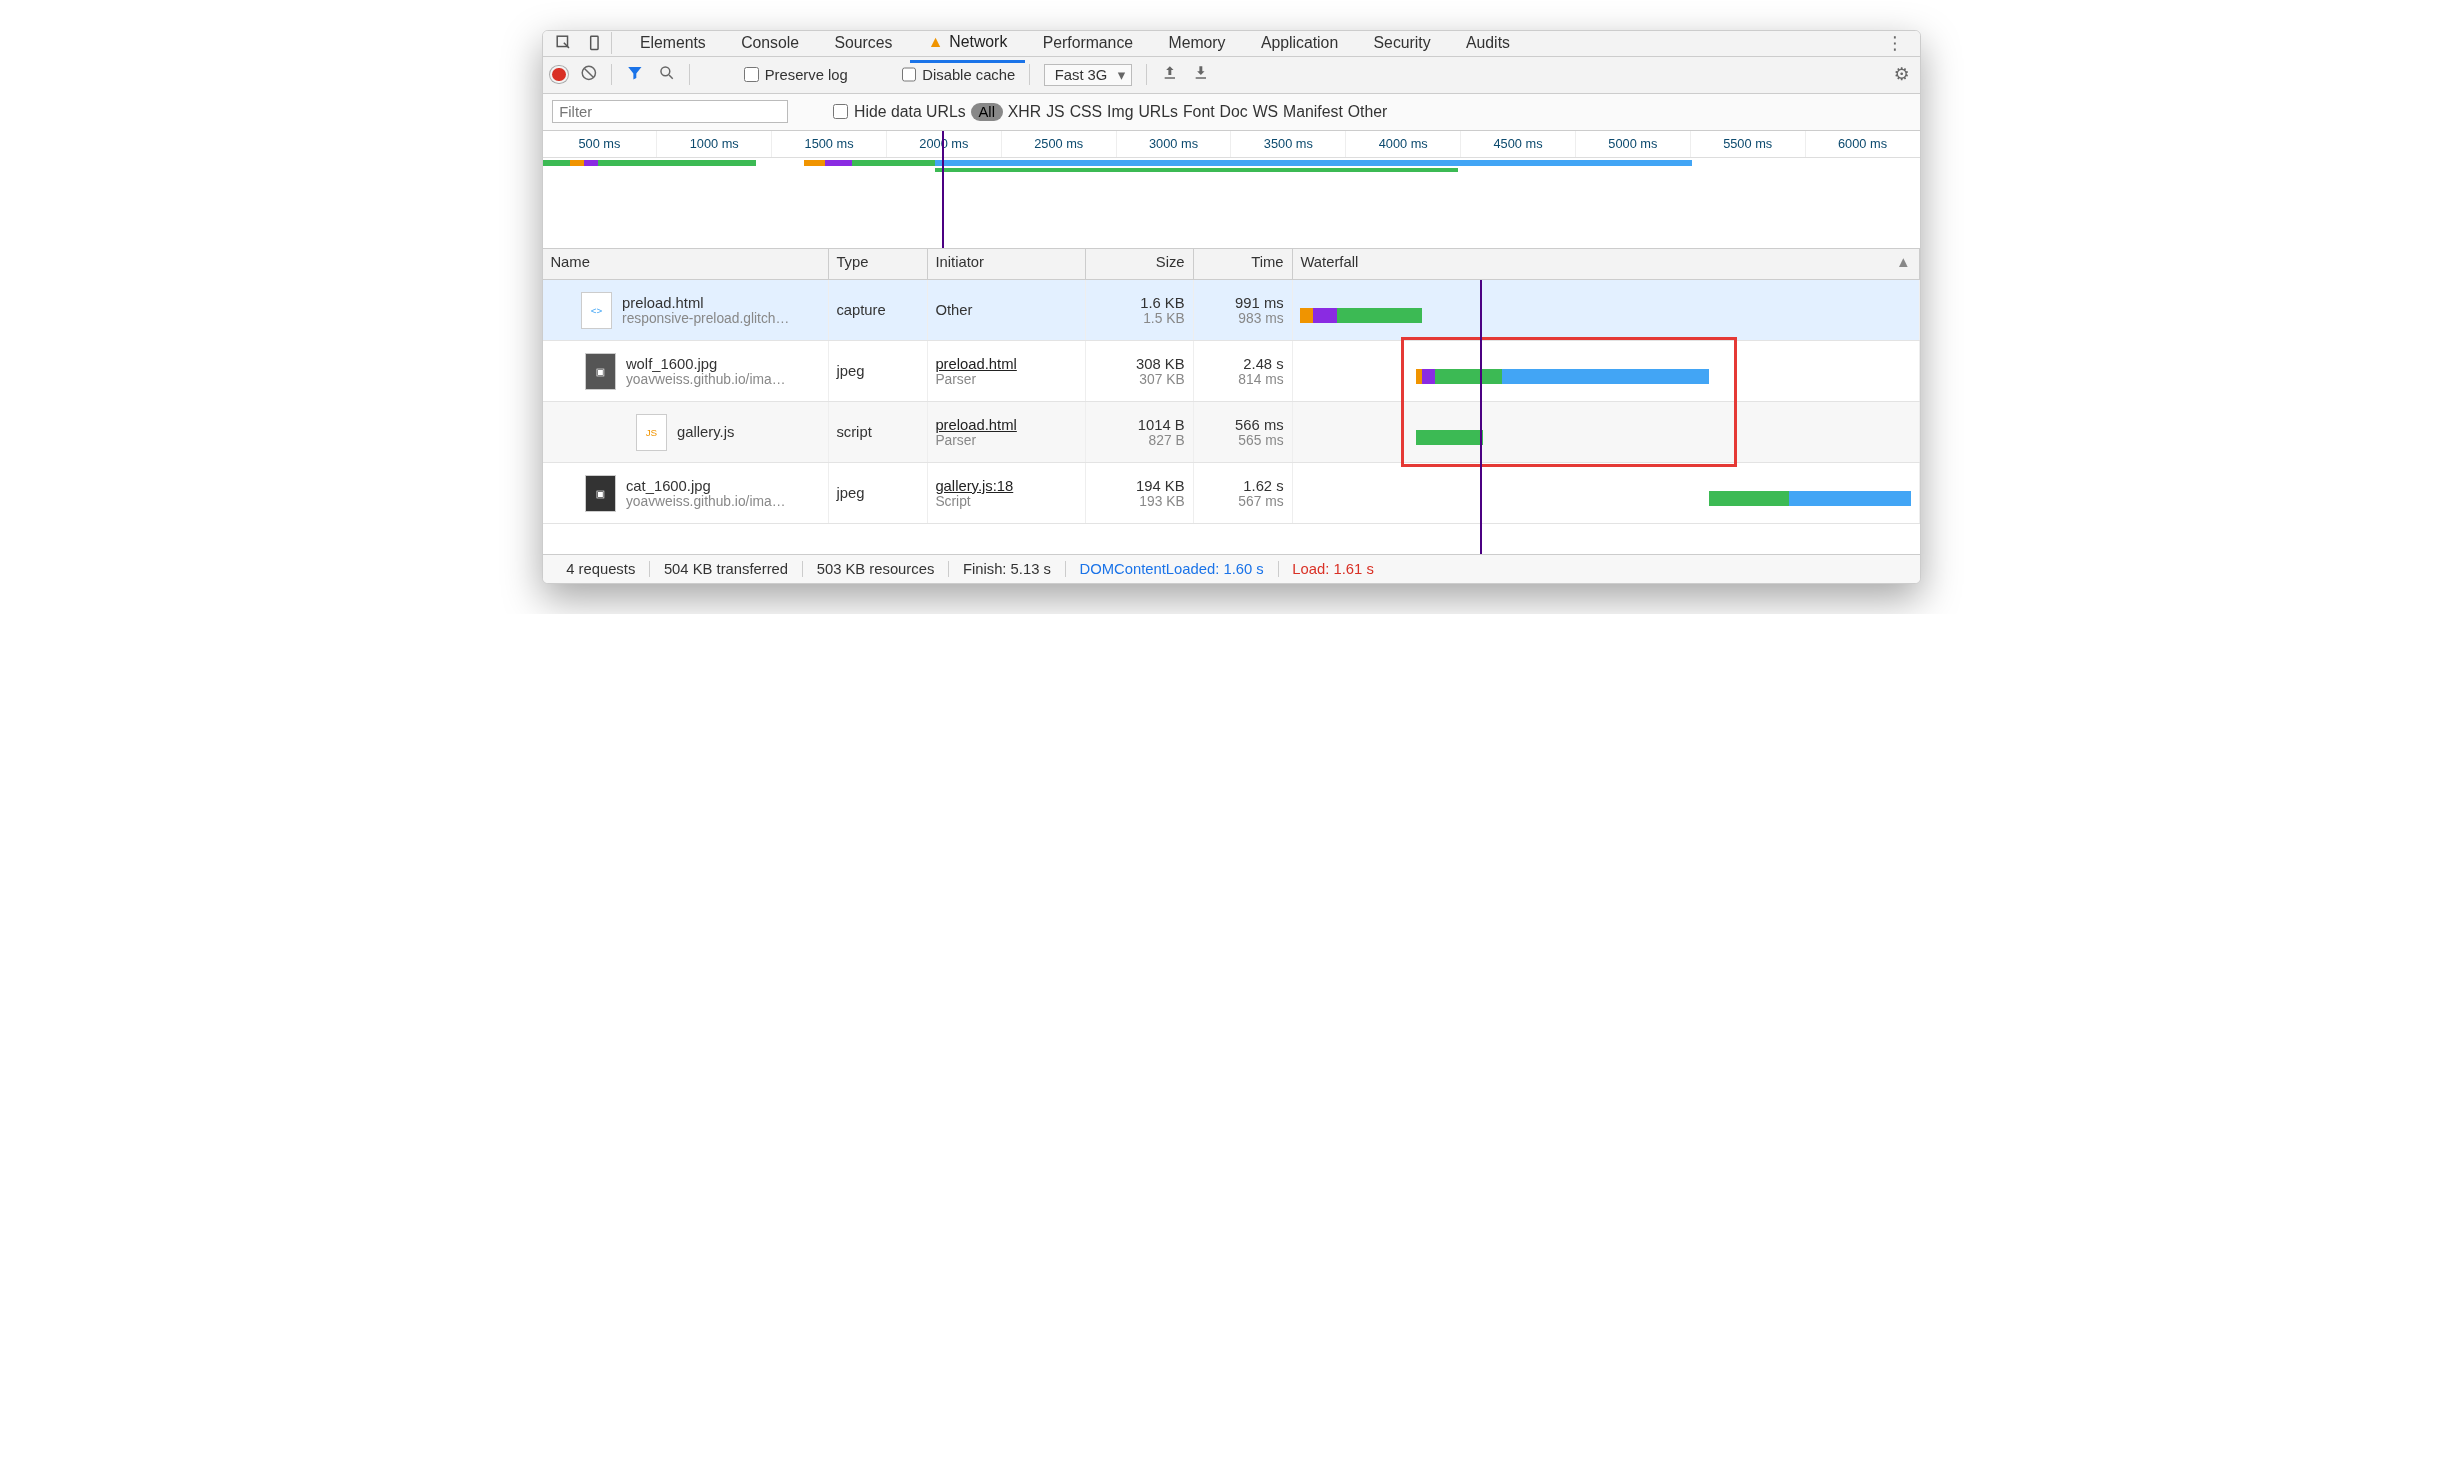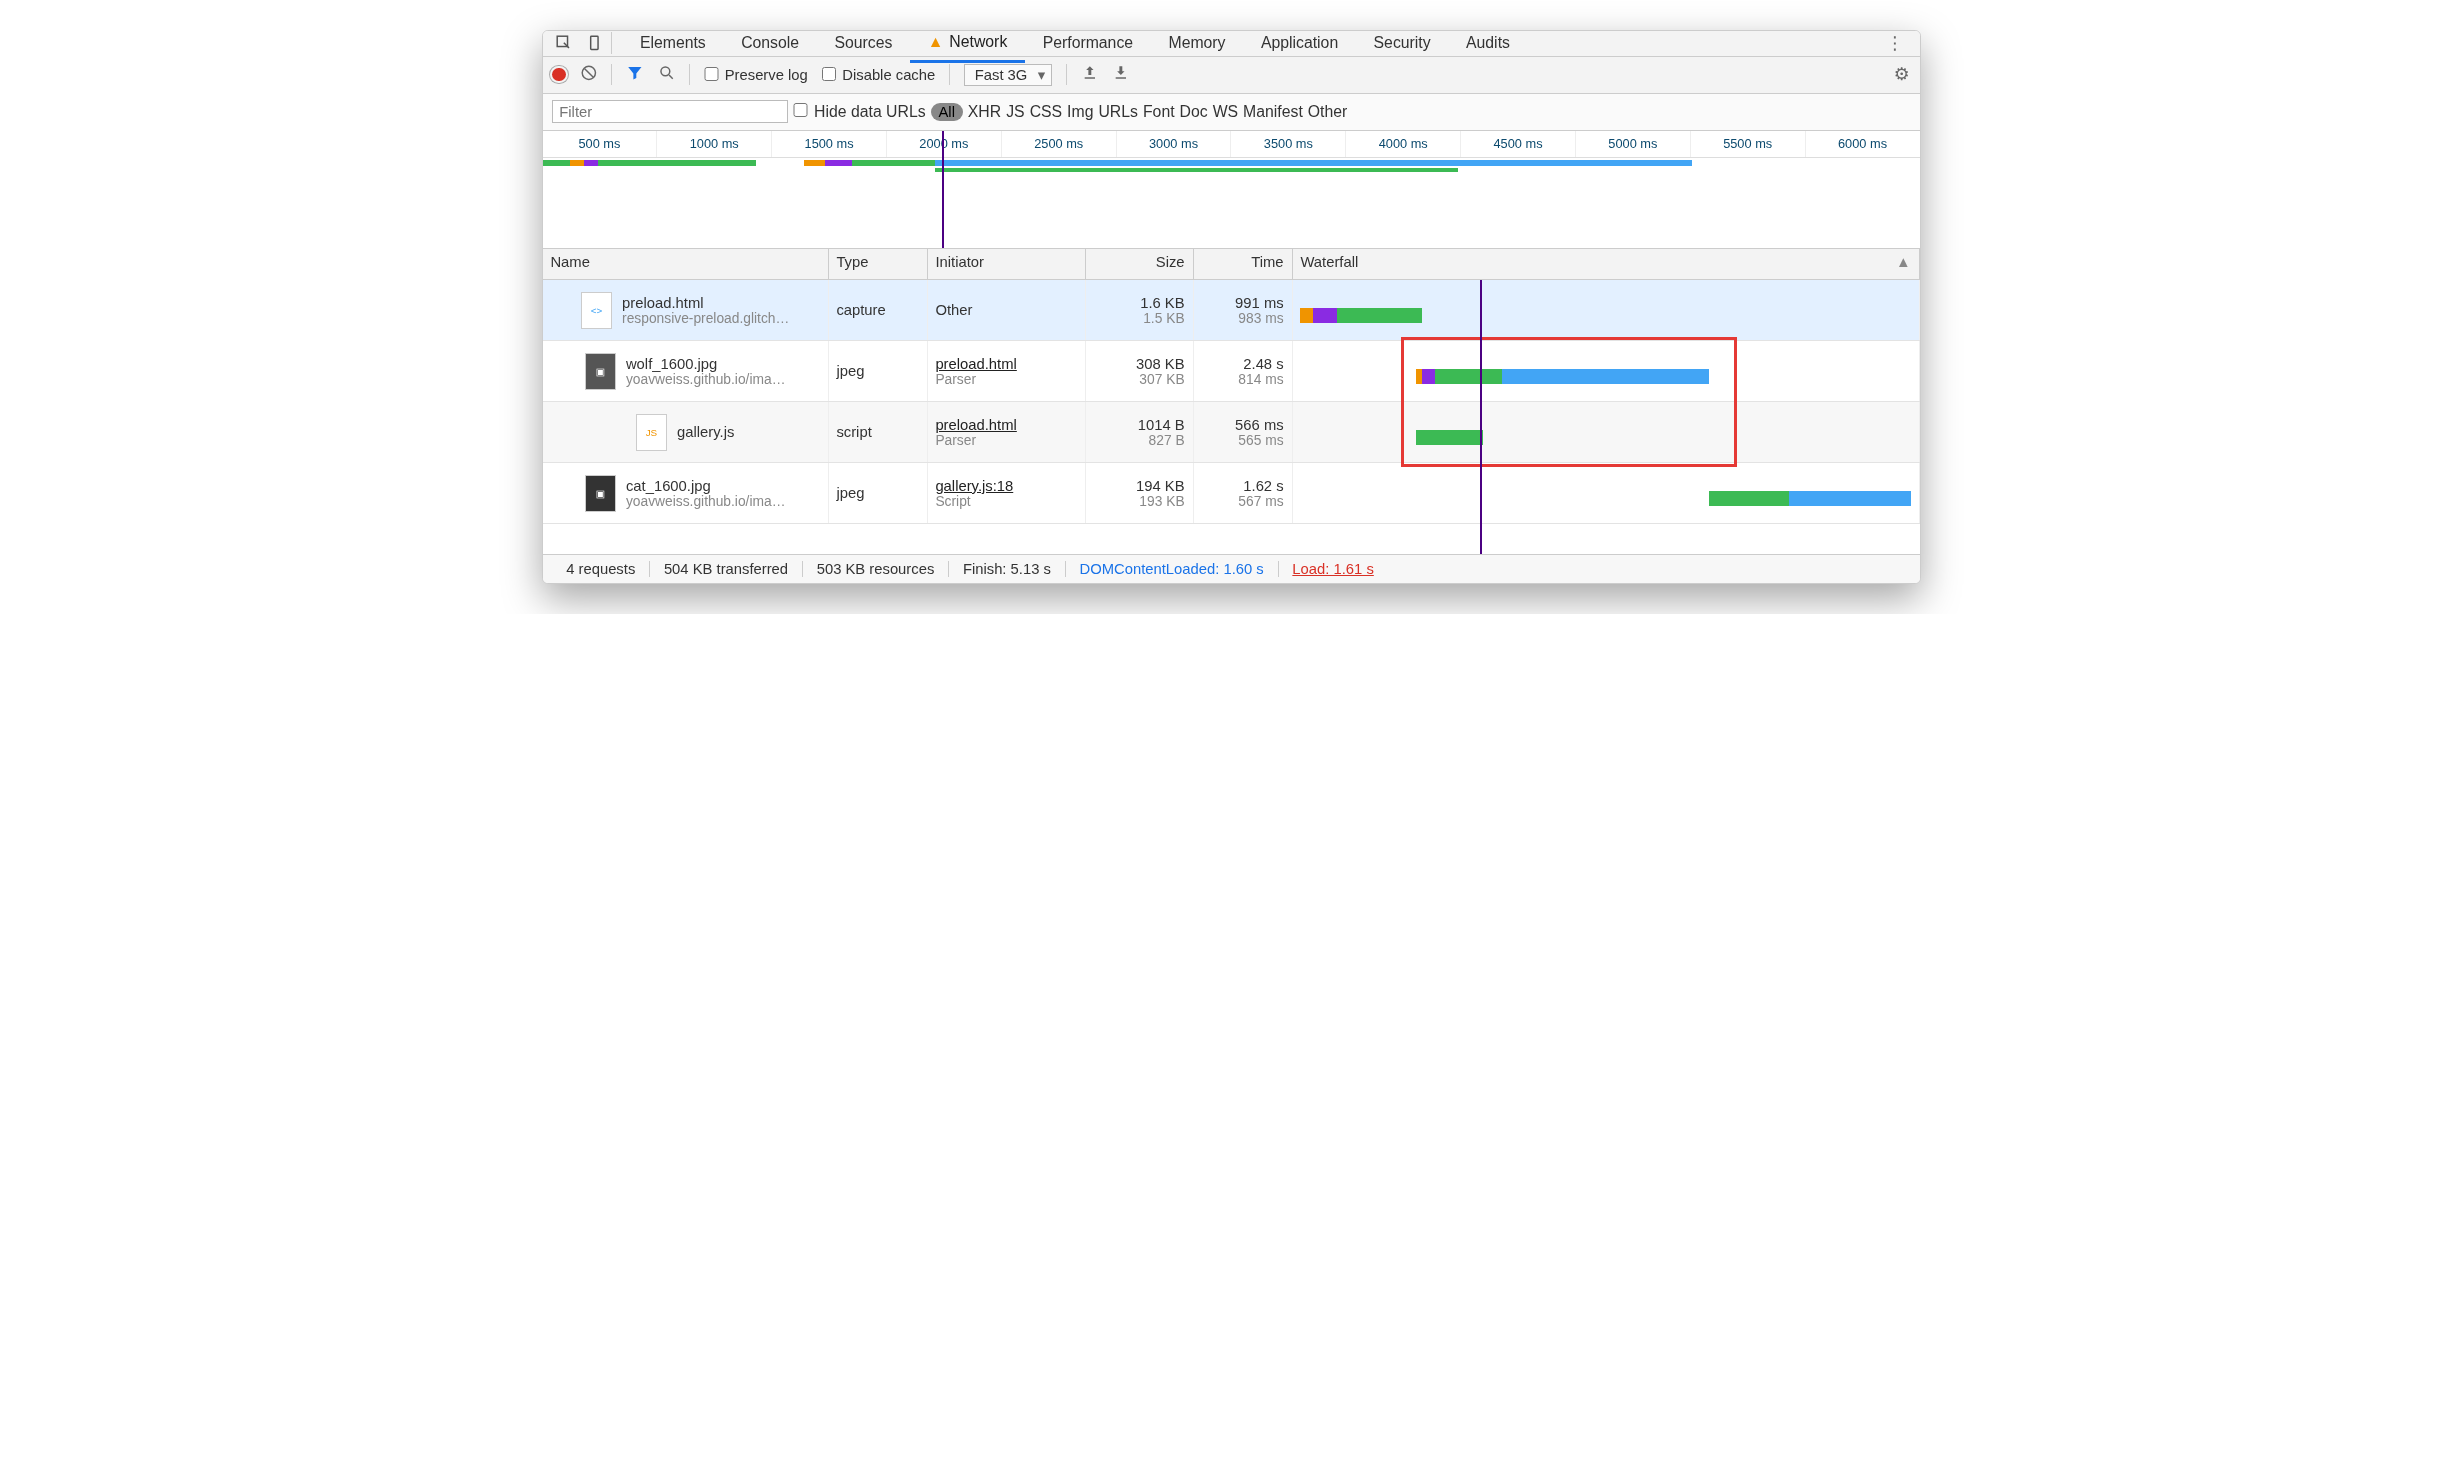--- a/index.html
+++ b/index.html
@@ -15,21 +15,21 @@
 .tabbar .tabs{display:flex; gap:0; margin-left:9.9px; flex:1;}
 .tab{padding:0 17.7px; height:39px; display:flex; align-items:center; font-size:15.8px; color:#333; cursor:pointer; gap:5.9px;}
 .tab.active{color:#222; border-bottom:3px solid #1a73e8;}
 .warn-icon{color:#f09400;}
 .kebab{margin-left:auto; font-size:17.7px; color:#666; padding:0 9.9px; cursor:pointer;}
 .toolbar{display:flex; align-items:center; height:37px; background:#f3f3f3; border-bottom:1px solid #ccc; padding:0 9.9px; gap:13.8px; font-size:14.8px; color:#333;}
 .rec-dot{width:13.8px;height:13.8px;border-radius:50%;background:#d93025; box-shadow:0 0 0 2px #f3f3f3,0 0 0 3px #aaa;}
 .clear-icon,.funnel,.search-icn,.upload,.download,.gear{color:#666; cursor:pointer;}
 .funnel{color:#1a73e8;}
 .sep{width:1px;height:21.7px;background:#ccc;}
-.chk{display:flex;gap:5.9px;}
+.chk{display:flex;align-items:center;gap:5.9px;margin-left:40px;}
 .chk input{width:14.8px;height:14.8px;}
 .select{display:flex;align-items:center;background:#fafafa;border:1px solid #bbb;padding:2px 23.6px 2px 9.9px;position:relative;cursor:pointer;}
 .select::after{content:"▾";position:absolute;right:5.9px;color:#666;}
 .toolbar .gear{margin-left:auto;font-size:17.7px;}
 .filterbar{display:flex;align-items:center;height:37px;border-bottom:1px solid #ccc;background:#fafafa;padding:0 9.9px;gap:5px;font-size:15.8px;color:#333;}
 .filter-input{width:236px;height:23.6px;border:1px solid #bbb;padding:2px 5.9px;font-size:14.8px;color:#777;}
 .pill-all{background:#888;color:#000000;padding:1px 7.9px;border-radius:9.9px;font-size:14.8px;}
 .filterbar .ft{cursor:pointer;}
 .filmstrip{height:99px;border-bottom:1px solid #ccc;display:flex;align-items:center;justify-content:center;color:#888;font-size:21.7px;}
 .timeline{height:118px;border-bottom:1px solid #ccc;position:relative;}
@@ -55,21 +55,21 @@
 .thumb{width:31.5px;height:37px;background:#fff;border:1px solid #ccc;display:flex;align-items:center;justify-content:center;font-size:9.9px;color:#42a5f5;}
 .row .col-size,.row .col-time{text-align:right;align-items:flex-end;}
 .link{color:#222;text-decoration:underline;cursor:pointer;}
 .wf-wrap{position:relative;height:100%;width:100%;}
 .wf-bar{position:absolute;height:15.8px;top:21.7px;}
 .wf-bar.orange{background:#f09400;} .wf-bar.purple{background:#8a2be2;} .wf-bar.green{background:#3cba54;} .wf-bar.blue{background:#42a5f5;}
 .red-box{position:absolute;border:3.9px solid #e53935;pointer-events:none;}
 .vline-row{z-index:1;}
 .statusbar{display:flex;height:29.6px;align-items:center;border-top:1px solid #ccc;background:#f7f7f7;font-size:14.8px;color:#333;padding:0 9.9px;gap:0;}
 .statusbar > span{padding:0 13.8px;border-right:1px solid #ccc;}
-.statusbar > span:last-child{border-right:none;text-decoration:underline;}
+.statusbar > span:last-child{border-right:none;}
 .st-blue{color:#1a73e8;} .st-red{color:#d93025;}
 svg{width:17.7px;height:17.7px;}
 </style>
 </head>
 <body>
 
 <div class="window">
 
 
   <div class="tabbar">

